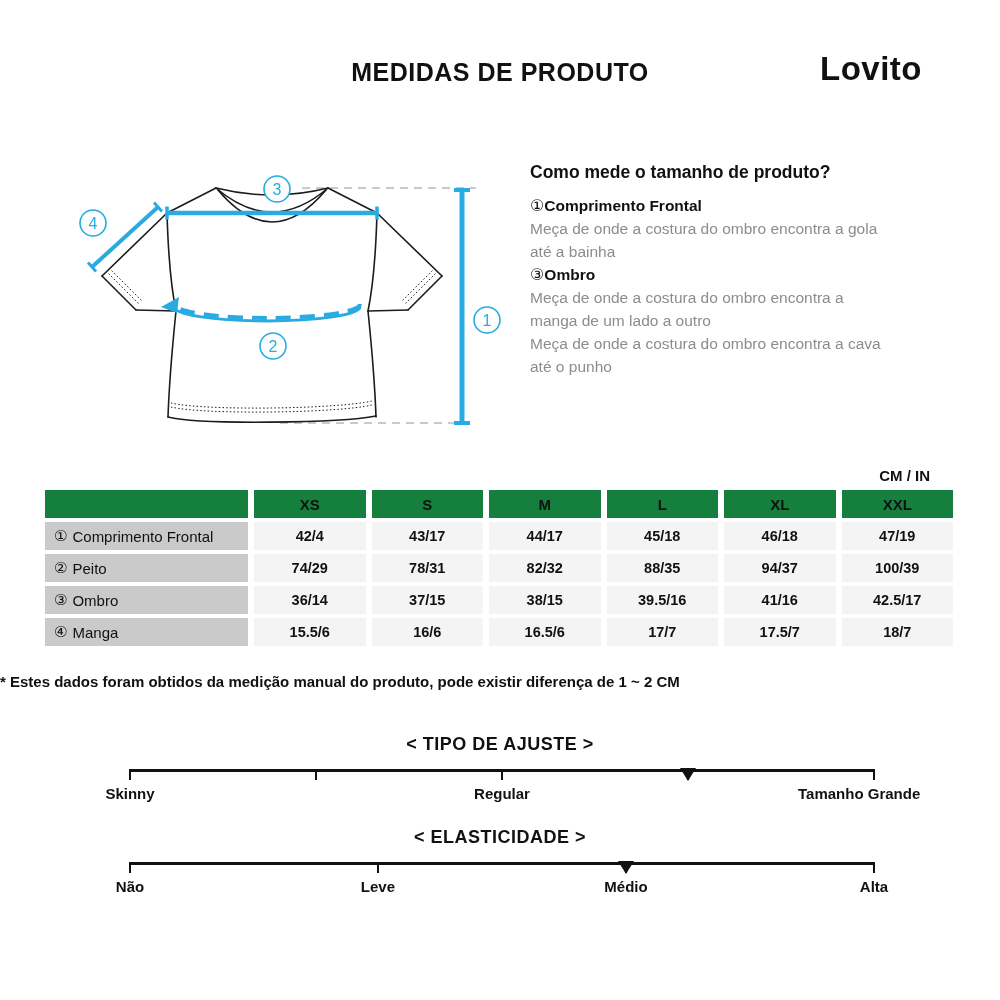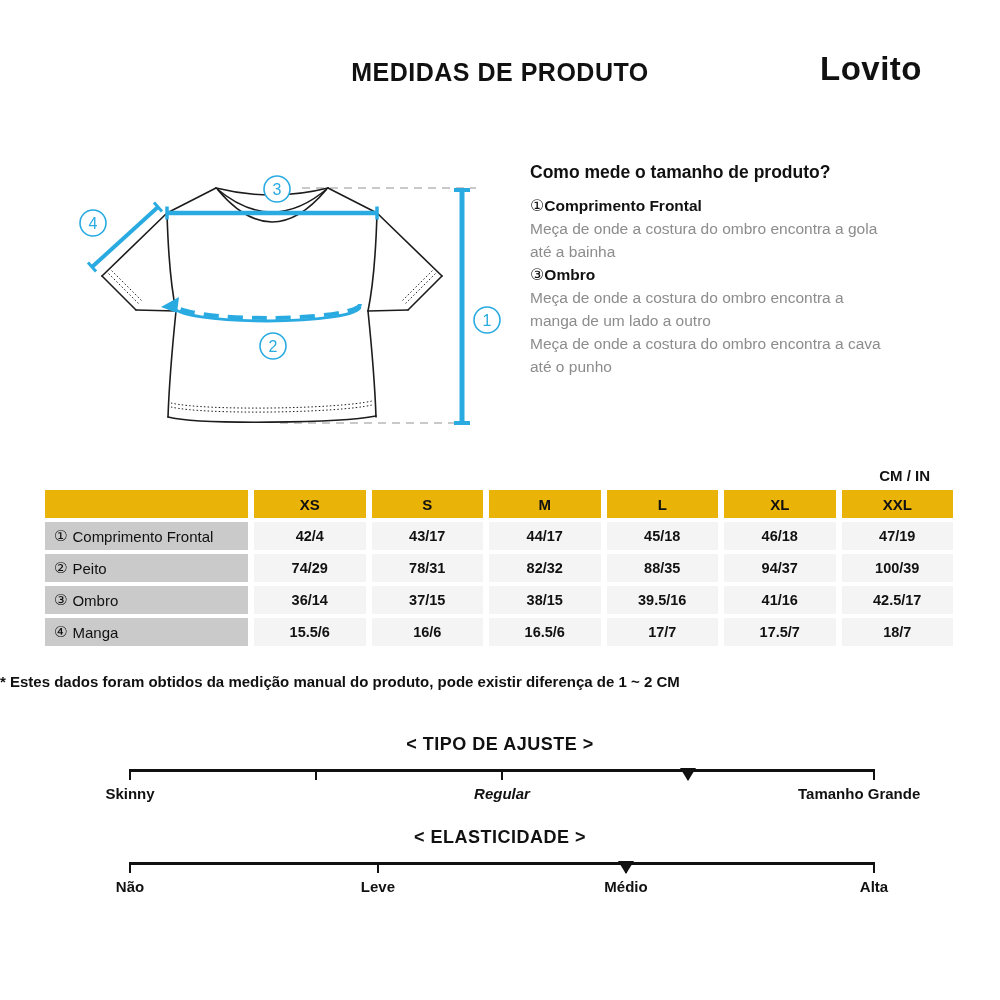--- a/index.html
+++ b/index.html
@@ -27,21 +27,21 @@
   .guide-item-label .circ { font-weight:normal; font-size:16px; }
   .guide-desc { font-size:15.5px; color:#8c8c8c; line-height:23px; font-weight:normal; }
   
   .unit-label { position:absolute; top:467px; right:70px; font-size:15px; font-weight:bold; }
   
   .size-table {
     position:absolute; left:45px; top:490px; width:908px;
     display:grid; grid-template-columns:203px repeat(6,1fr); gap:4px 6px;
   }
   .cell { height:28px; display:flex; align-items:center; justify-content:center; font-size:15px; }
-  .cell.head { background:#eab308; font-weight:bold; }
+  .cell.head { background:#15803d; font-weight:bold; }
   .cell.rowlabel { background:#cacaca; justify-content:flex-start; padding-left:9px; font-weight:normal; }
   .cell.rowlabel .circ { margin-right:5px; font-size:15px; }
   .cell.val { background:#f4f4f4; font-weight:bold; font-size:14.5px; }
   
   .footnote {
     position:absolute; top:673px; left:0; width:1000px; text-align:left;
     font-size:15px; font-weight:bold;
   }
   
   .slider-title {
@@ -224,21 +224,21 @@
 
   <div class="slider-title" style="top:734px;">&lt; TIPO DE AJUSTE &gt;</div>
   <div class="slider-track" style="top:769px;">
     <div class="tick" style="left:0%;"></div>
     <div class="tick" style="left:25%;"></div>
     <div class="tick" style="left:50%;"></div>
     <div class="tick" style="left:75%;"></div>
     <div class="tick" style="left:100%;"></div>
     <div class="marker" style="left:75%;"></div>
     <div class="slider-label" style="left:0%;">Skinny</div>
-    <div class="slider-label" style="left:50%;font-style:italic;">Regular</div>
+    <div class="slider-label" style="left:50%;">Regular</div>
     <div class="slider-label" style="left:98%;">Tamanho Grande</div>
   </div>
 
   <div class="slider-title" style="top:827px;">&lt; ELASTICIDADE &gt;</div>
   <div class="slider-track" style="top:862px;">
     <div class="tick" style="left:0%;"></div>
     <div class="tick" style="left:33.33%;"></div>
     <div class="tick" style="left:66.67%;"></div>
     <div class="tick" style="left:100%;"></div>
     <div class="marker" style="left:66.67%;"></div>

